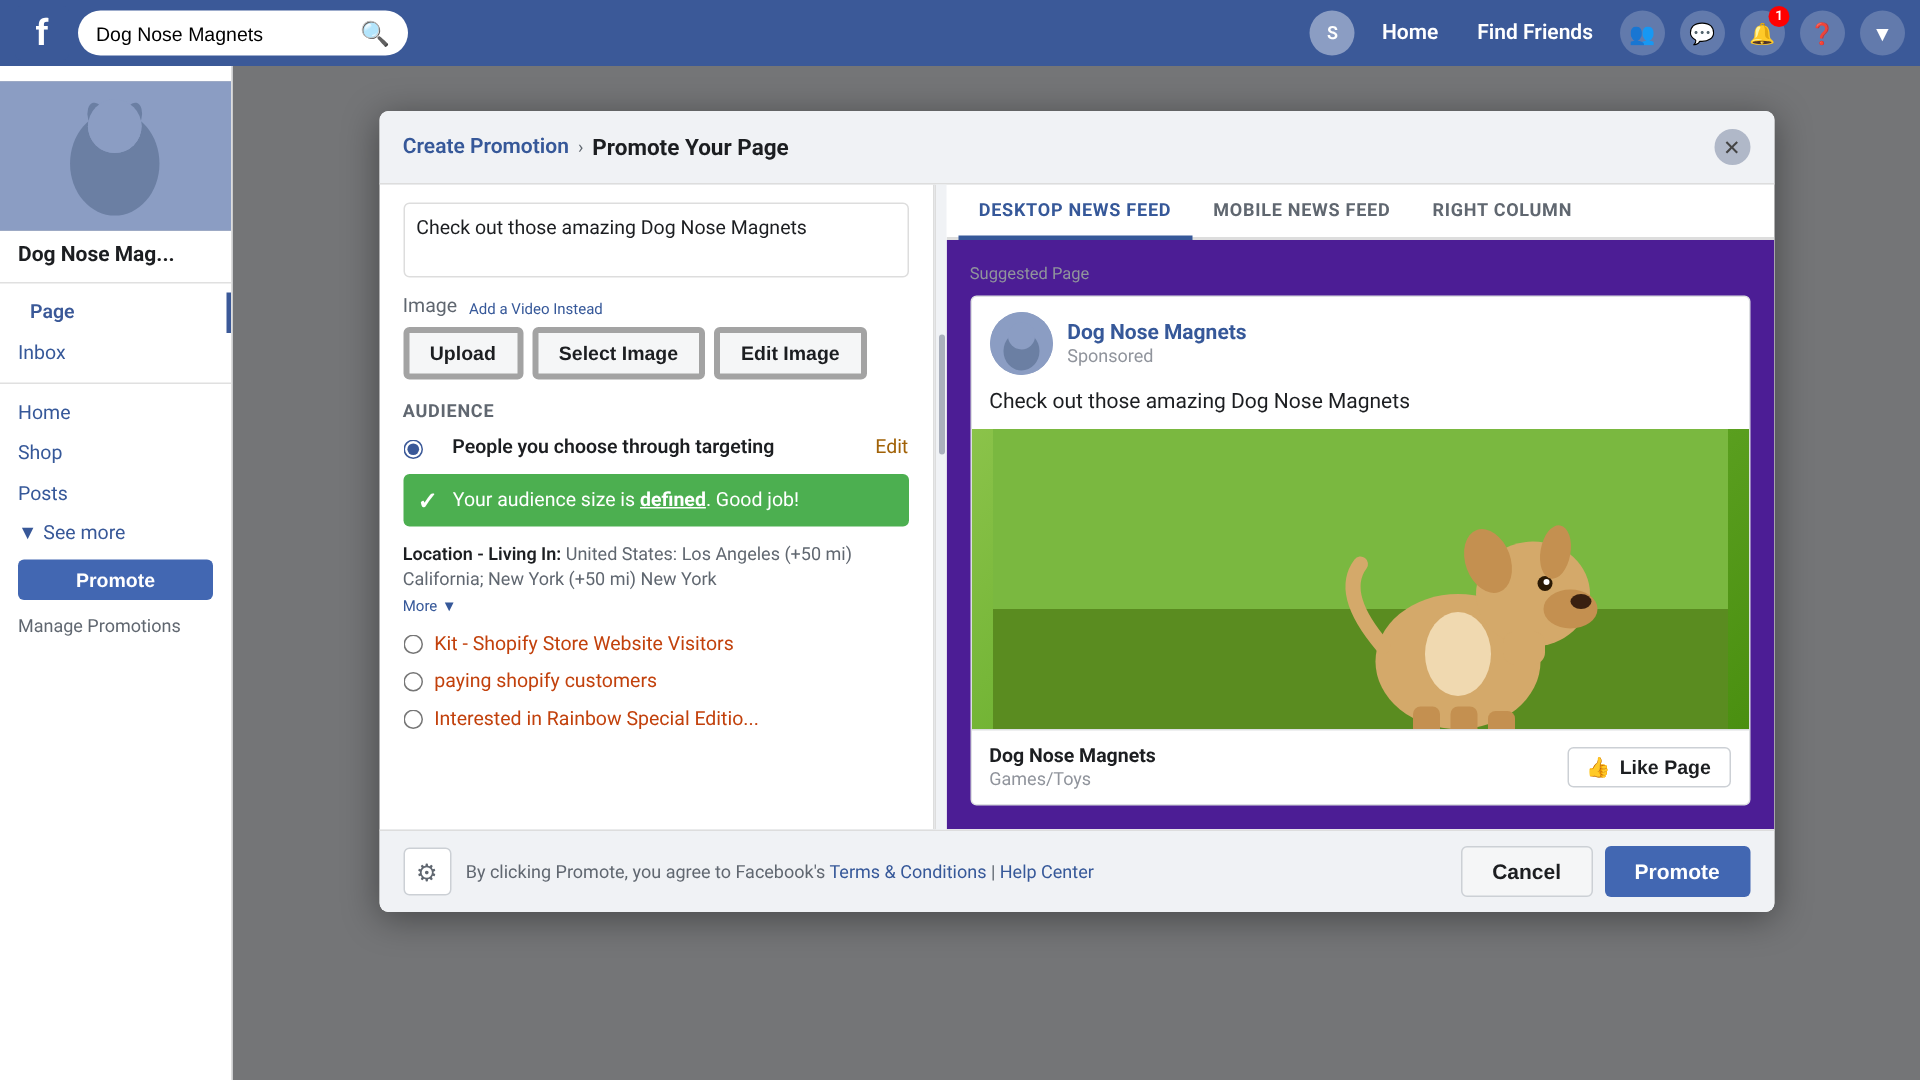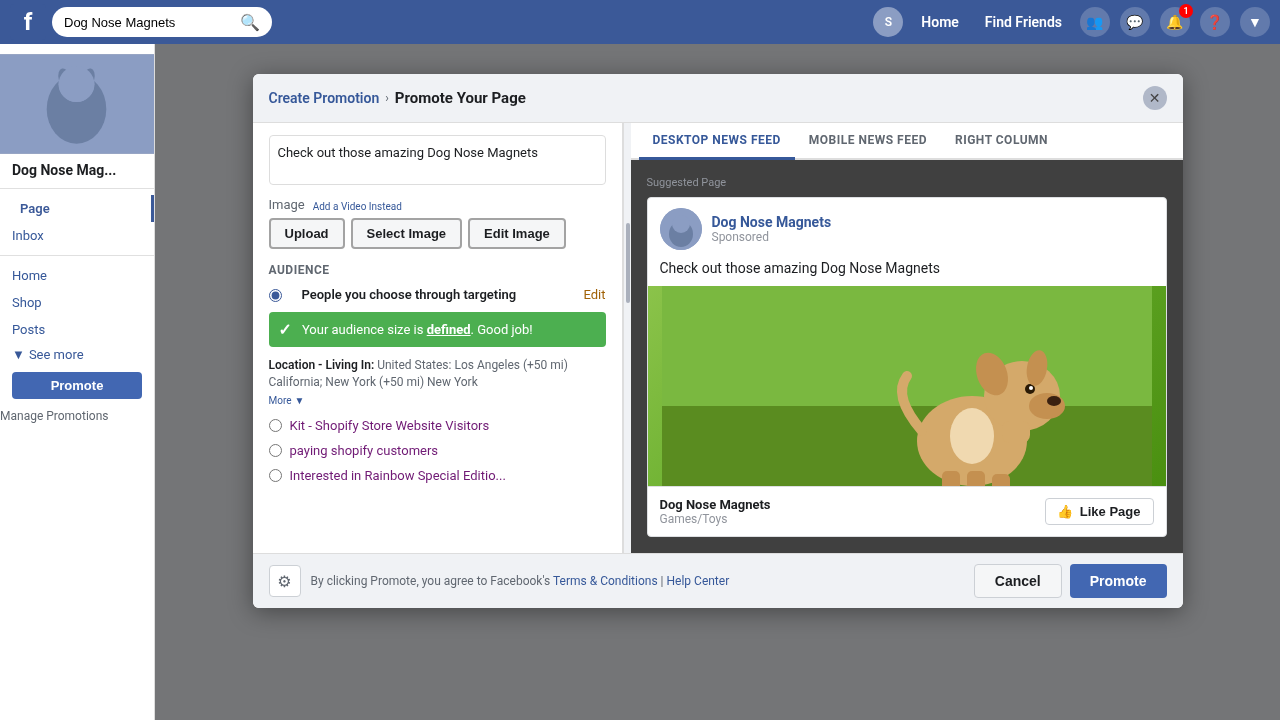--- a/index.html
+++ b/index.html
@@ -174,21 +174,21 @@
     .see-more-link {
       padding: 4px 12px;
       font-size: 13px;
       color: #385898;
       cursor: pointer;
       display: flex;
       align-items: center;
       gap: 4px;
     }
     .manage-promotions {
-      padding: 4px 0;
+      padding: 4px 12px;
       font-size: 12px;
       color: #606770;
       cursor: pointer;
     }
 
     
     .main-content {
       flex: 1;
       background: #e9ebee;
       position: relative;
@@ -310,21 +310,21 @@
       font-size: 10px;
       cursor: pointer;
       text-decoration: none;
     }
     .image-buttons {
       display: flex;
       gap: 6px;
       margin-bottom: 14px;
     }
     .img-btn {
-      border: 2px solid #a3a3a3;
+      border: 4px solid #a3a3a3;
       background: #f5f6f7;
       border-radius: 4px;
       padding: 6px 14px;
       font-size: 13px;
       color: #1c1e21;
       cursor: pointer;
       font-weight: 600;
     }
 
     .audience-section-title {
@@ -405,21 +405,21 @@
       display: flex;
       align-items: center;
       gap: 8px;
       margin-bottom: 10px;
     }
     .audience-radio-item input[type="radio"] {
       accent-color: #3b5998;
     }
     .audience-radio-label {
       font-size: 13px;
-      color: #701a75;
+      color: #c2410c;
     }
 
     
     .modal-right {
       flex: 1;
       display: flex;
       flex-direction: column;
       overflow: hidden;
     }
     .preview-tabs {
@@ -441,21 +441,21 @@
     }
     .preview-tab.active {
       color: #365899;
       border-bottom-color: #365899;
     }
 
     .preview-content {
       flex: 1;
       overflow-y: auto;
       padding: 16px;
-      background: #404040;
+      background: #4c1d95;
     }
 
     .suggested-page-label {
       font-size: 11px;
       color: #90949c;
       margin-bottom: 8px;
     }
 
     .ad-card {
       background: white;

